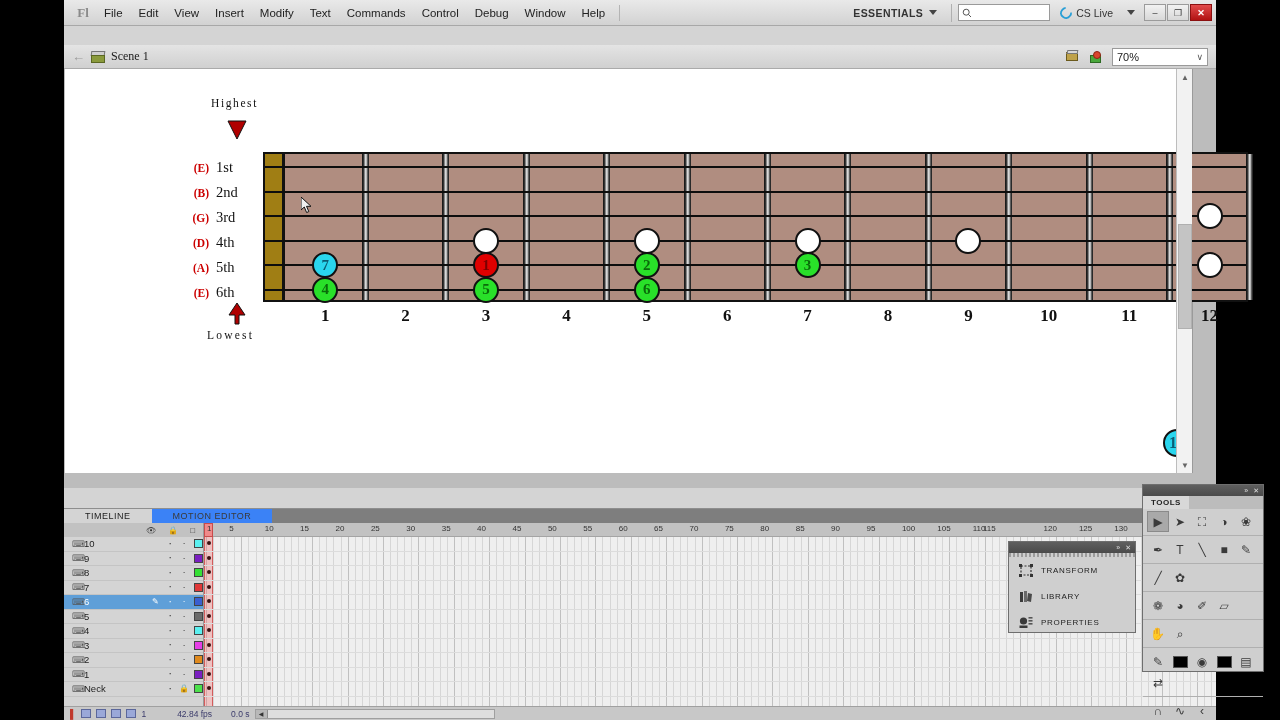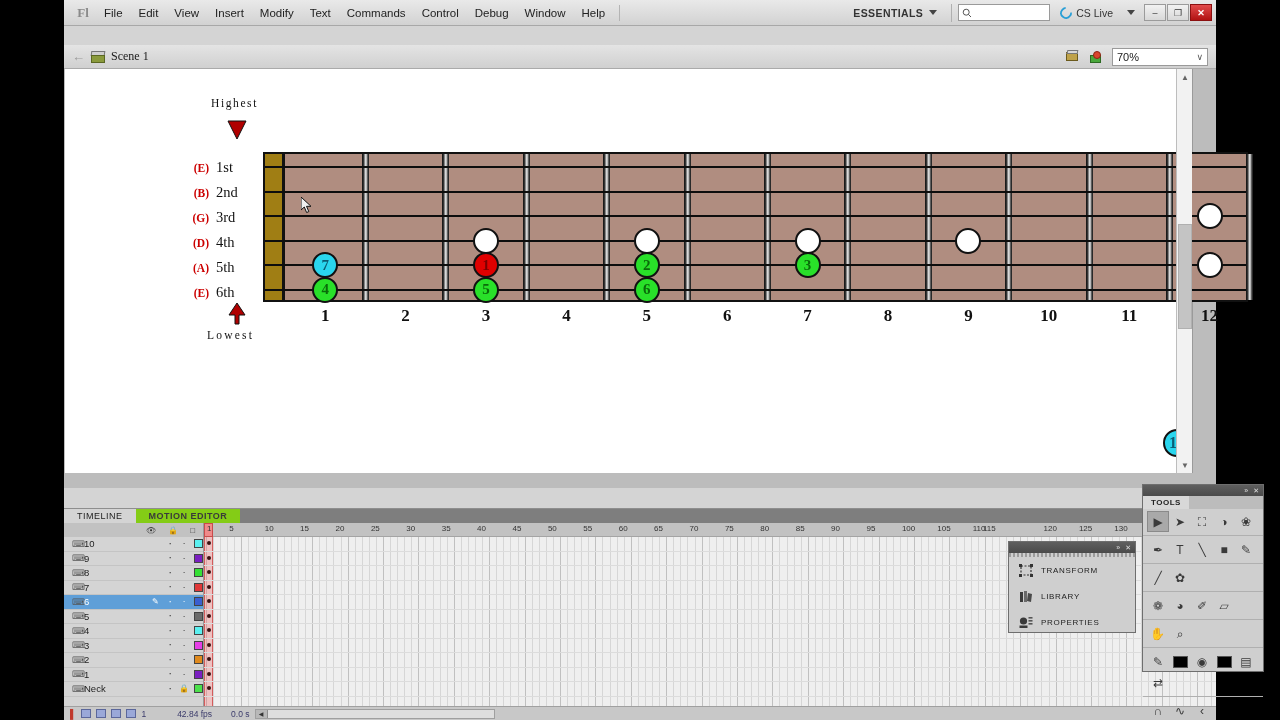--- a/index.html
+++ b/index.html
@@ -169,23 +169,23 @@
     font-family:"Liberation Serif", serif; font-size:16px; font-weight:bold;
   }
   #cursor-arrow { position:absolute; left:126px; top:100px; width:14px; height:18px; }
 
   
   #timeline {
     position:absolute; left:0; top:508px; width:1152px; height:212px;
     background:#b8b8b8; border-top:1px solid #8e8e8e;
   }
   #tl-tabs { height:14px; background:#7e7e7e; display:flex; align-items:stretch; }
-  .tl-tab { padding:0 13px; display:flex;align-items:center; font-size:9px; letter-spacing:.5px; color:#fff; }
+  .tl-tab { padding:0 21px; display:flex;align-items:center; font-size:9px; letter-spacing:.5px; color:#fff; }
   .tl-tab.active { background:#d4d4d4; color:#222; }
-  .tl-tab.inactive { background:#84cc16; color:#3a3a3a;font-weight:bold; }
+  .tl-tab.inactive { background:#3b82f6; color:#3a3a3a; }
 
   #tl-body { position:absolute; left:0; top:14px; width:1152px; height:184px; display:flex; }
   #layer-panel { width:140px; background:#d4d4d4; border-right:1px solid #9a9a9a; }
   #layer-head { height:14px; background:#c2c2c2; display:flex; align-items:center; justify-content:flex-end; gap:12px; padding-right:8px; }
   .lh-ico { font-size:8px; color:#333; }
   .layer-row {
     height:14.5px; display:flex; align-items:center; padding-left:8px; gap:0;
     border-bottom:1px solid #c4c4c4; font-size:9.5px; color:#1d1d1d;
   }
   .layer-row.selected { background:#5f9fd8; color:#fff; }

